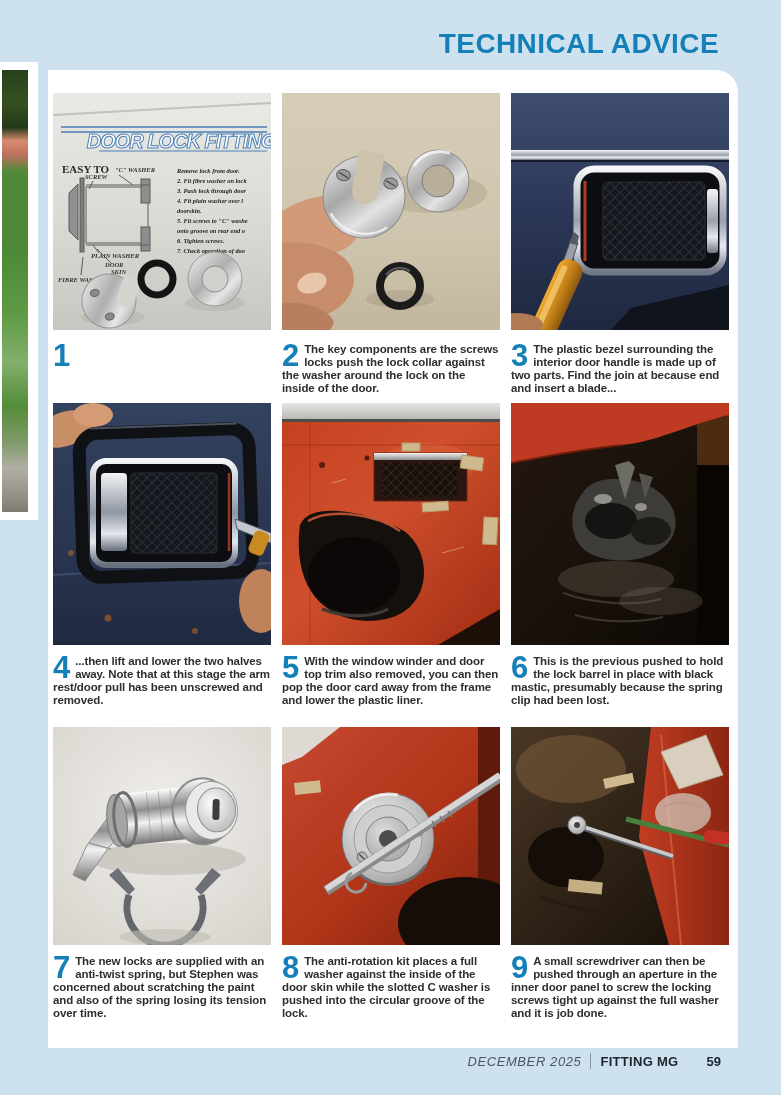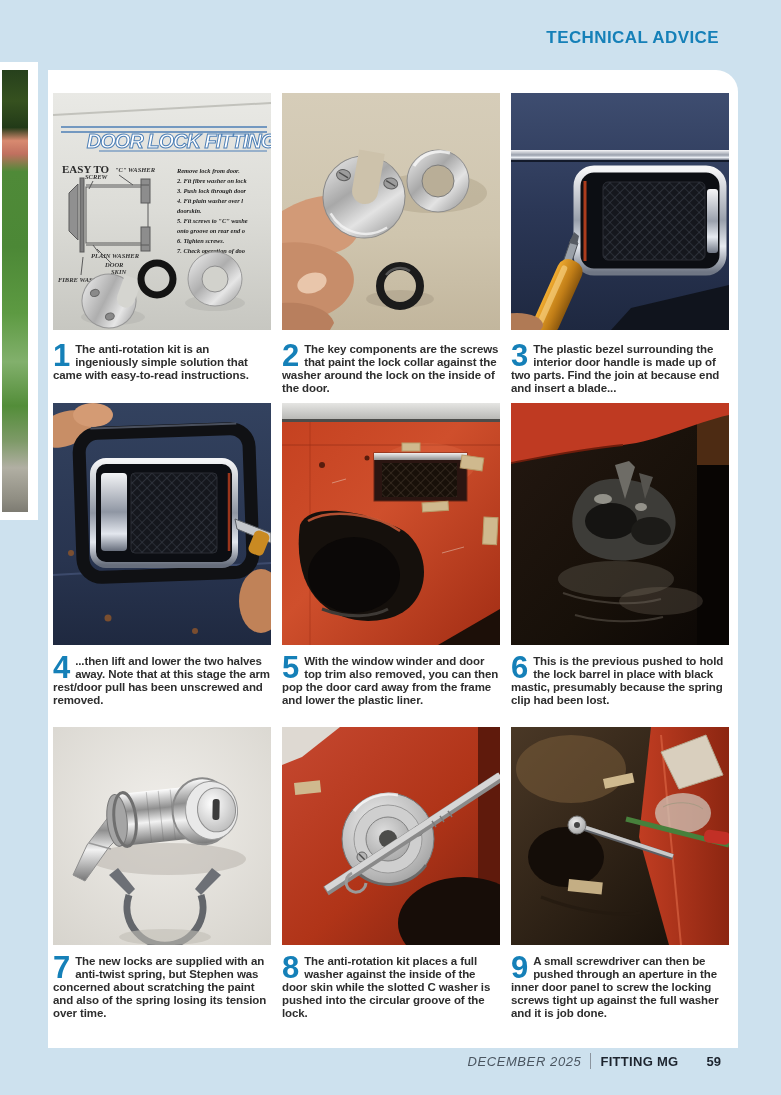--- a/index.html
+++ b/index.html
@@ -1,19 +1,19 @@
 <!DOCTYPE html>
 <html><head>
 <meta charset="utf-8">
 <style>
   html,body{margin:0;padding:0;}
   body{width:781px;height:1095px;background:#cde1ee;font-family:"Liberation Sans",sans-serif;position:relative;overflow:hidden;}
   .page{position:absolute;inset:0;}
 
-  .header-title{position:absolute;top:28px;right:62px;font-size:17px;font-weight:bold;
+  .header-title{position:absolute;top:28px;right:62px;font-size:28px;font-weight:bold;
     color:#1580b8;letter-spacing:.4px;}
 
   .panel{position:absolute;left:48px;top:70px;width:690px;height:978px;background:#ffffff;
     border-radius:0 22px 0 0;}
 
   .left-strip{position:absolute;left:0;top:62px;width:38px;height:458px;background:#ffffff;}
   .left-photo{position:absolute;left:2px;top:8px;width:26px;height:442px;
     background:linear-gradient(180deg,#26401c 0%,#36511f 7%,#223a18 13%,#d88a70 16%,#c0705f 19%,
     #4f8a38 23%,#4c8836 40%,#5d9a42 55%,#82b06c 66%,#538d39 76%,#7e9a68 84%,#b1afa3 90%,#908e83 97%,#7d7b72 100%);}
 
@@ -111,21 +111,21 @@
               <ellipse cx="-4" cy="15" rx="4.5" ry="3.5" fill="#8a8a8a" stroke="#666"></ellipse>
             </g>
             <circle cx="104" cy="186" r="16" fill="none" stroke="#141414" stroke-width="7"></circle>
             <g>
               <circle cx="162" cy="186" r="27" fill="url(#p1met)" stroke="#9a9a9a"></circle>
               <circle cx="162" cy="186" r="13" fill="#d2d2cc" stroke="#8f8f8f"></circle>
             </g>
           </svg>
         </div>
         <figcaption class="cap">
-          <span class="num">1</span><span>The anti-rotation kit is an ingeniously simple solution that came with easy-to-read instructions.</span>
+          <span class="num">1</span>
         </figcaption>
       </figure>
 
       <figure class="cell" style="margin:0">
         <div class="photo">
           <svg width="218" height="237" viewBox="0 0 218 237">
             <defs>
               <linearGradient id="p2bg" x1="0" y1="0" x2="0" y2="1">
                 <stop offset="0" stop-color="#d6cdb9"></stop>
                   <stop offset=".6" stop-color="#cfc5ae"></stop>
@@ -165,21 +165,21 @@
               <path d="M-30,22 A40,40 0 0 0 28,26" stroke="#f5f5f5" stroke-width="2.5" fill="none" opacity=".8"></path>
             </g>
 
             <g>
               <circle cx="118" cy="193" r="20" fill="none" stroke="#1b1b1b" stroke-width="8"></circle>
               <path d="M104,182 A18,18 0 0 1 128,178" stroke="#555" stroke-width="2.5" fill="none"></path>
             </g>
           </svg>
         </div>
         <figcaption class="cap">
-          <span class="num">2</span><span>The key components are the screws that paint the lock collar against the washer around the lock on the inside of the door.</span>
+          <span class="num">2</span><span>The key components are the screws locks push the lock collar against the washer around the lock on the inside of the door.</span>
         </figcaption>
       </figure>
 
       <figure class="cell" style="margin:0">
         <div class="photo">
           <svg width="218" height="237" viewBox="0 0 218 237">
             <defs>
               <linearGradient id="p3bg" x1="0" y1="0" x2="0" y2="1">
                 <stop offset="0" stop-color="#3e4d70"></stop>
                   <stop offset=".5" stop-color="#2b3756"></stop>

